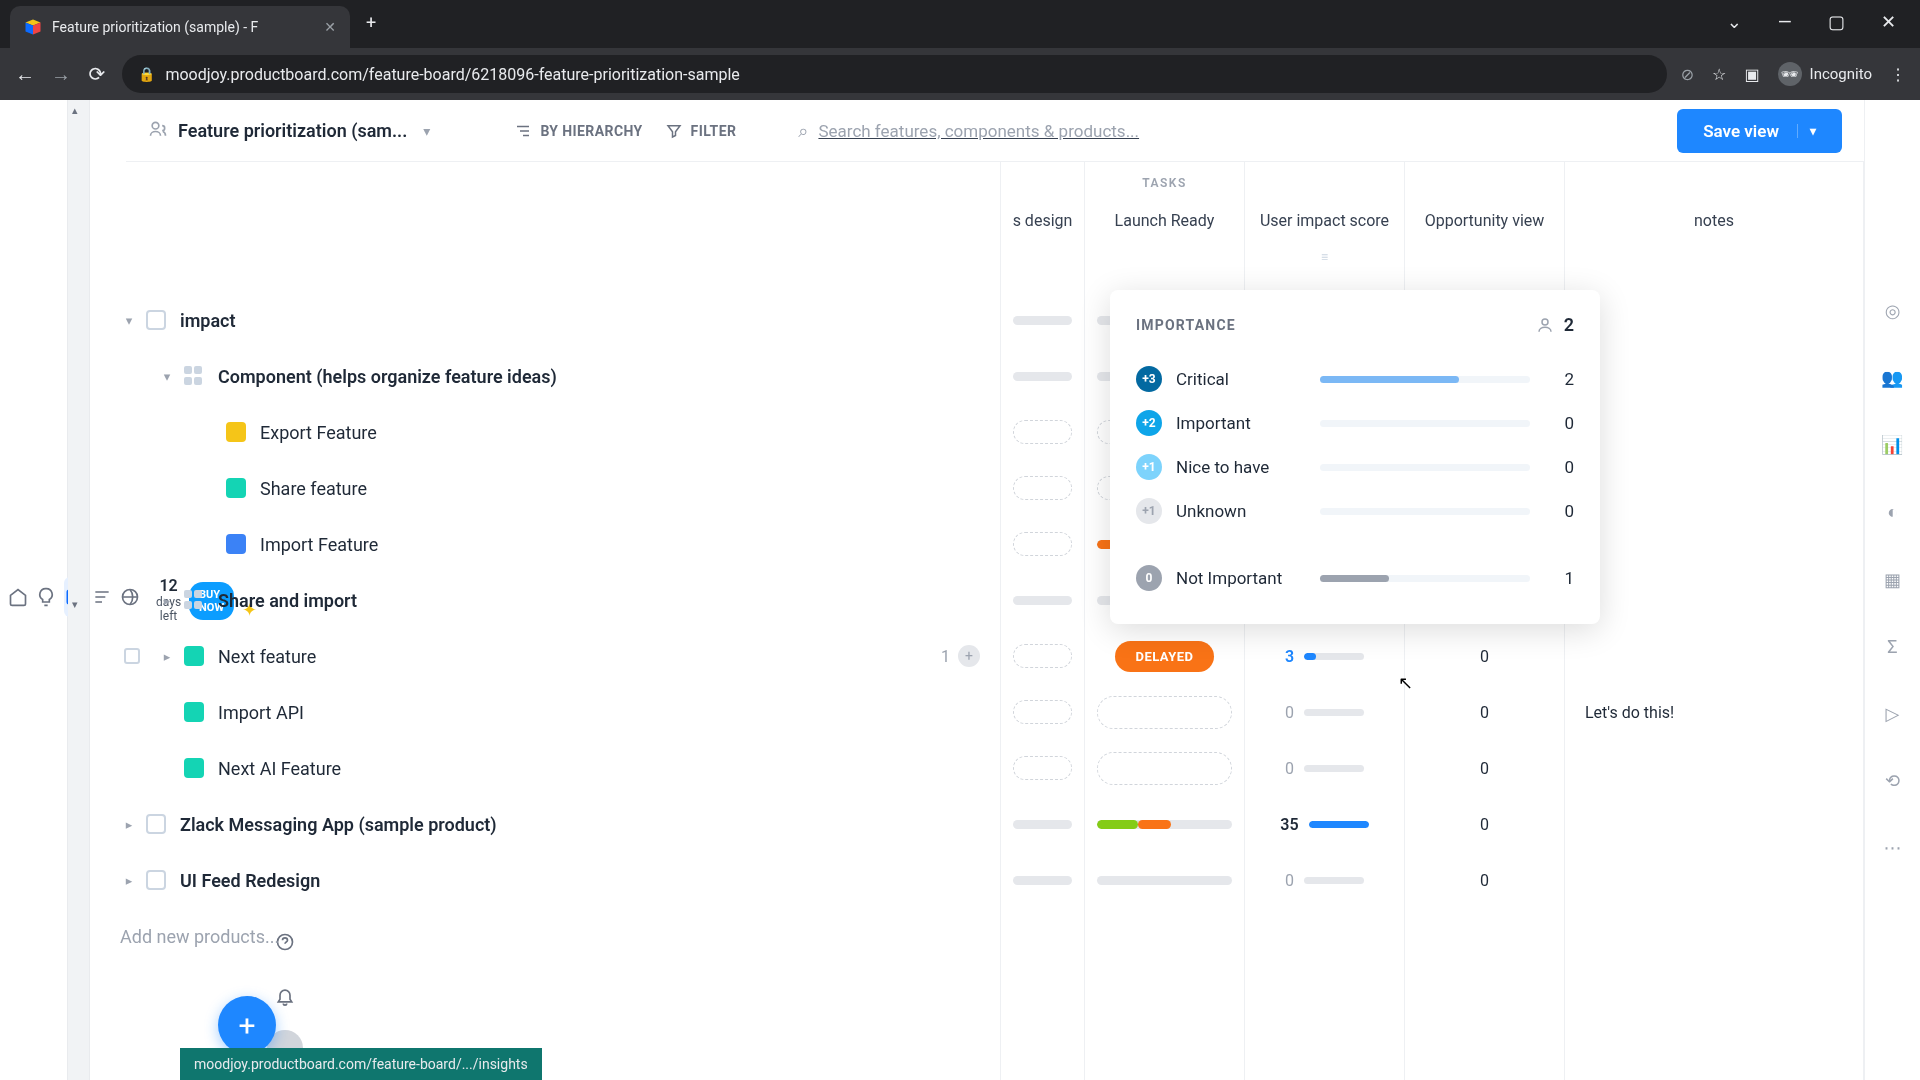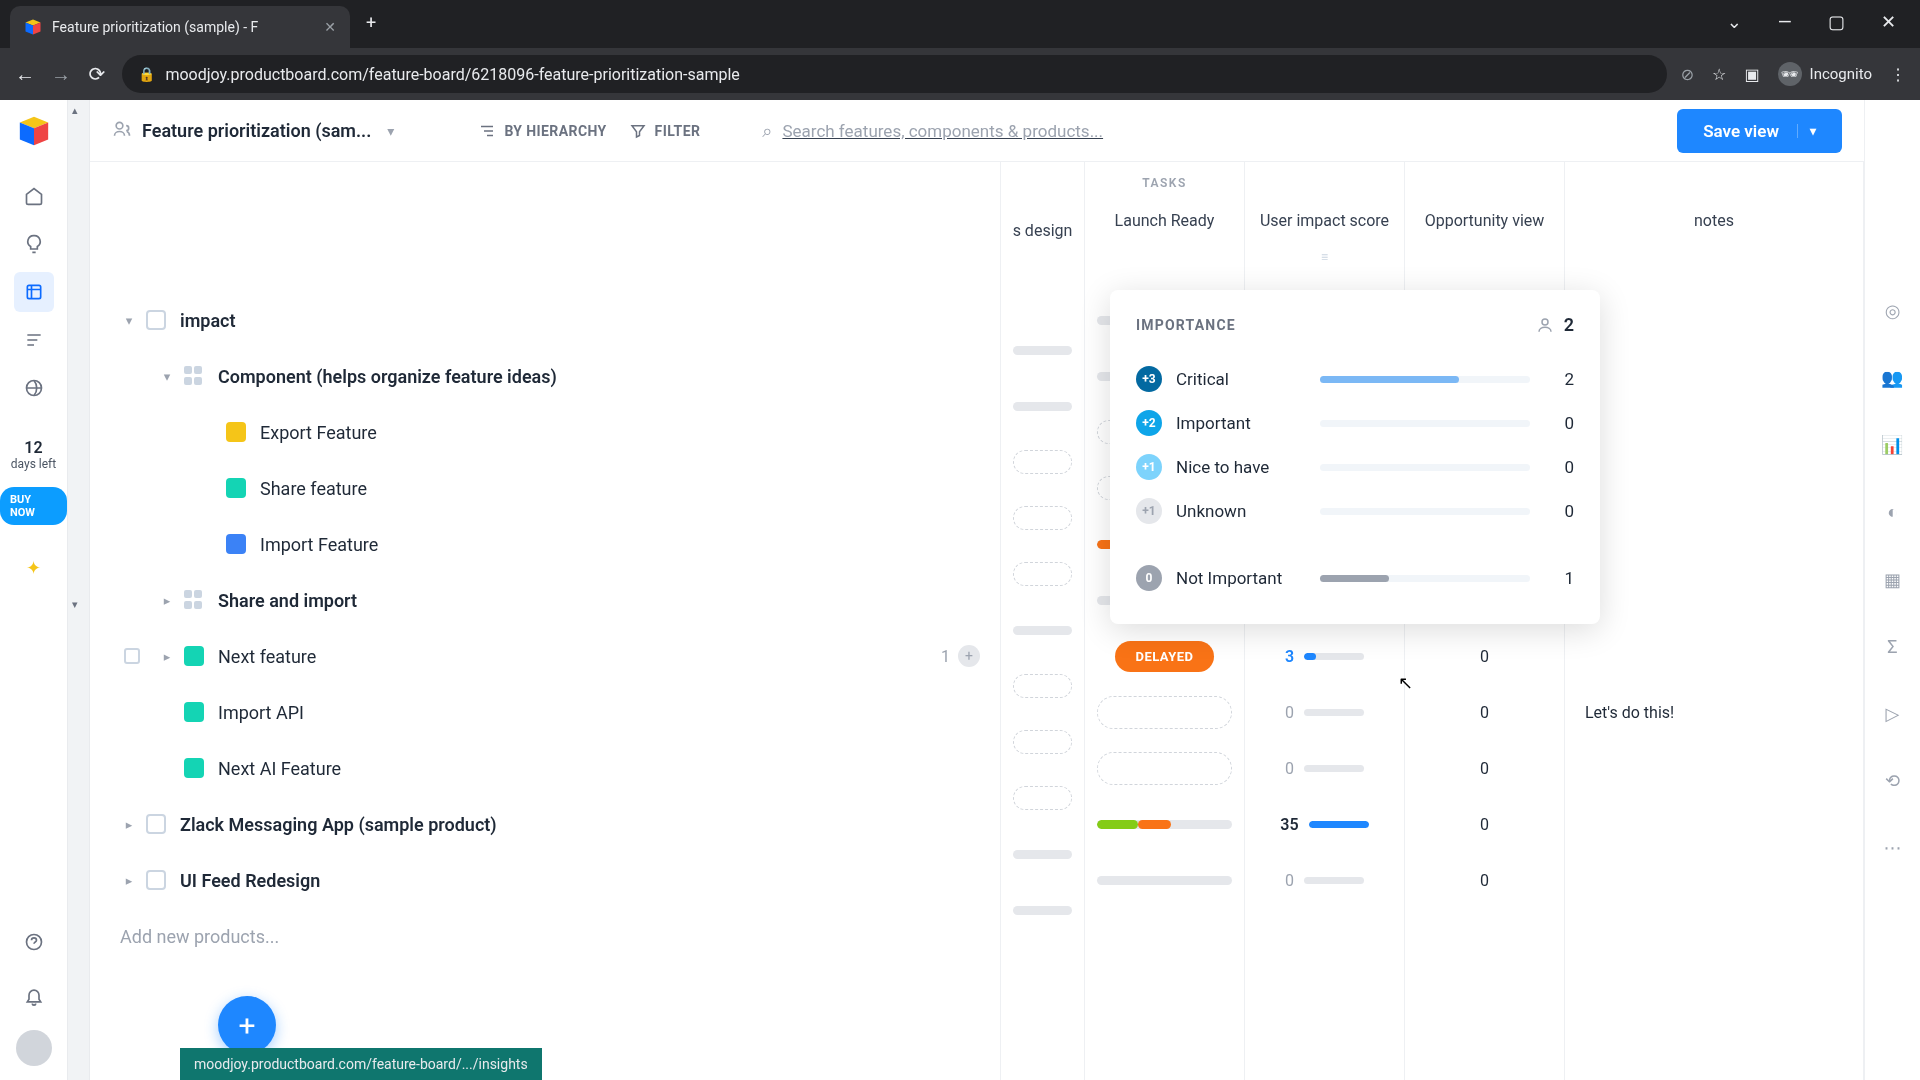--- a/index.html
+++ b/index.html
@@ -22,38 +22,38 @@
 .lock-icon { color: #9aa0a6; font-size: 14px; }
 .url-text { color: #e8eaed; font-size: 16px; }
 .tb-right { display: flex; align-items: center; gap: 18px; color: #e8eaed; }
 .incog { display: flex; align-items: center; gap: 8px; font-size: 15px; }
 .incog-icon { width: 24px; height: 24px; border-radius: 50%; background: #5f6368; display: flex; align-items: center; justify-content: center; font-size: 14px; }
 
 
 .app { height: calc(1080px - 100px); display: flex; background: #fff; position: relative; }
 
 
-.left-rail { width: 68px; background: #fff; border-right: 1px solid #e9ebee; display: flex; flex-direction: column; align-items: center; padding-top: 14px; gap: 8px; position: relative; }
+.left-rail { width: 68px; background: #fff; border-right: 1px solid #e9ebee; display: flex; align-items: center; padding-top: 14px; gap: 8px; position: relative; }
 .logo { width: 34px; height: 34px; margin-bottom: 20px; }
 .rail-item { width: 40px; height: 40px; display: flex; align-items: center; justify-content: center; color: #6b7280; cursor: pointer; border-radius: 6px; }
 .rail-item.sel { background: #e6f0ff; color: #0c6bff; }
 .rail-item svg { width: 20px; height: 20px; }
 .days-left { text-align: center; font-size: 12px; color: #4b5563; margin-top: 4px; }
 .days-num { font-size: 16px; font-weight: 600; color: #1f2937; }
 .buy-btn { background: #0c9dff; color: #fff; font-size: 11px; font-weight: 700; padding: 6px 10px; border-radius: 14px; margin-top: 8px; cursor: pointer; }
 .sparkle { color: #f5c518; margin-top: 24px; font-size: 18px; }
 .rail-bottom { margin-top: auto; margin-bottom: 14px; display: flex; flex-direction: column; align-items: center; gap: 14px; }
 .avatar { width: 36px; height: 36px; border-radius: 50%; background: #d1d5db; }
 
 .scroll-gutter { width: 22px; background: #f1f3f5; border-right: 1px solid #e9ebee; position: relative; }
 .sg-arrow { position: absolute; left: 4px; font-size: 11px; color: #6b7280; }
 
 
 .main { flex: 1; display: flex; flex-direction: column; position: relative; }
-.header { height: 62px; display: flex; align-items: center; padding: 0 22px; gap: 22px; border-bottom: 1px solid #eef0f3; }
+.header { height: 62px; display: flex; align-items: center; padding: 0 22px; gap: 22px; border-bottom: 1px solid #eef0f3; margin-left: 36px; }
 .view-title { display: flex; align-items: center; gap: 10px; }
 .people-icon { color: #9ca3af; }
 .view-name { font-size: 18px; font-weight: 600; color: #1f2937; }
 .caret { color: #9ca3af; font-size: 14px; margin-left: 6px; }
 .hdr-opt { display: flex; align-items: center; gap: 8px; cursor: pointer; }
 .hdr-opt-label { color: #6b7280; font-size: 14px; font-weight: 700; letter-spacing: 0.4px; }
 .search-wrap { flex: 1; display: flex; align-items: center; gap: 10px; margin-left: 40px; }
 .search-icon { color: #9ca3af; font-size: 18px; }
 .search-input { border: none; outline: none; font-size: 17px; color: #374151; flex: 1; text-decoration: underline; }
 .search-input::placeholder { color: #9ca3af; }
@@ -77,21 +77,21 @@
 .row-label.muted { color: #9ca3af; }
 .indent1 { padding-left: 68px; }
 .indent2 { padding-left: 110px; }
 .hover-checkbox { width: 16px; height: 16px; border: 2px solid #cbd5e1; border-radius: 3px; position: absolute; left: 34px; }
 .row-meta { margin-left: auto; margin-right: 20px; display: flex; align-items: center; gap: 8px; color: #9ca3af; }
 .plus-circle { width: 22px; height: 22px; border-radius: 50%; background: #e5e7eb; display: flex; align-items: center; justify-content: center; font-size: 14px; }
 
 
 .cols { flex: 1; display: flex; border-left: 1px solid #eef0f3; position: relative; }
 .col { border-right: 1px solid #eef0f3; display: flex; flex-direction: column; }
-.col.c-design { width: 84px; gap: 10px; }
+.col.c-design { width: 84px; }
 .col.c-launch { width: 160px; }
 .col.c-impact { width: 160px; }
 .col.c-opp { width: 160px; }
 .col.c-notes { flex: 1; }
 .col-group { height: 30px; font-size: 12px; color: #9ca3af; letter-spacing: 1.5px; font-weight: 600; display: flex; align-items: flex-end; justify-content: center; padding-bottom: 2px; }
 .col-head { height: 58px; display: flex; align-items: center; justify-content: center; font-size: 16px; color: #374151; text-align: center; padding: 0 8px; line-height: 1.3; }
 .col-sub { height: 42px; display: flex; align-items: flex-start; justify-content: center; color: #cbd5e1; font-size: 12px; }
 .cell { height: 56px; display: flex; align-items: center; justify-content: center; padding: 0 12px; position: relative; }
 .prog { width: 100%; height: 9px; background: #e5e7eb; border-radius: 5px; position: relative; overflow: hidden; }
 .prog.dashed { background: none; border: 1.5px dashed #d1d5db; height: 24px; border-radius: 14px; }

